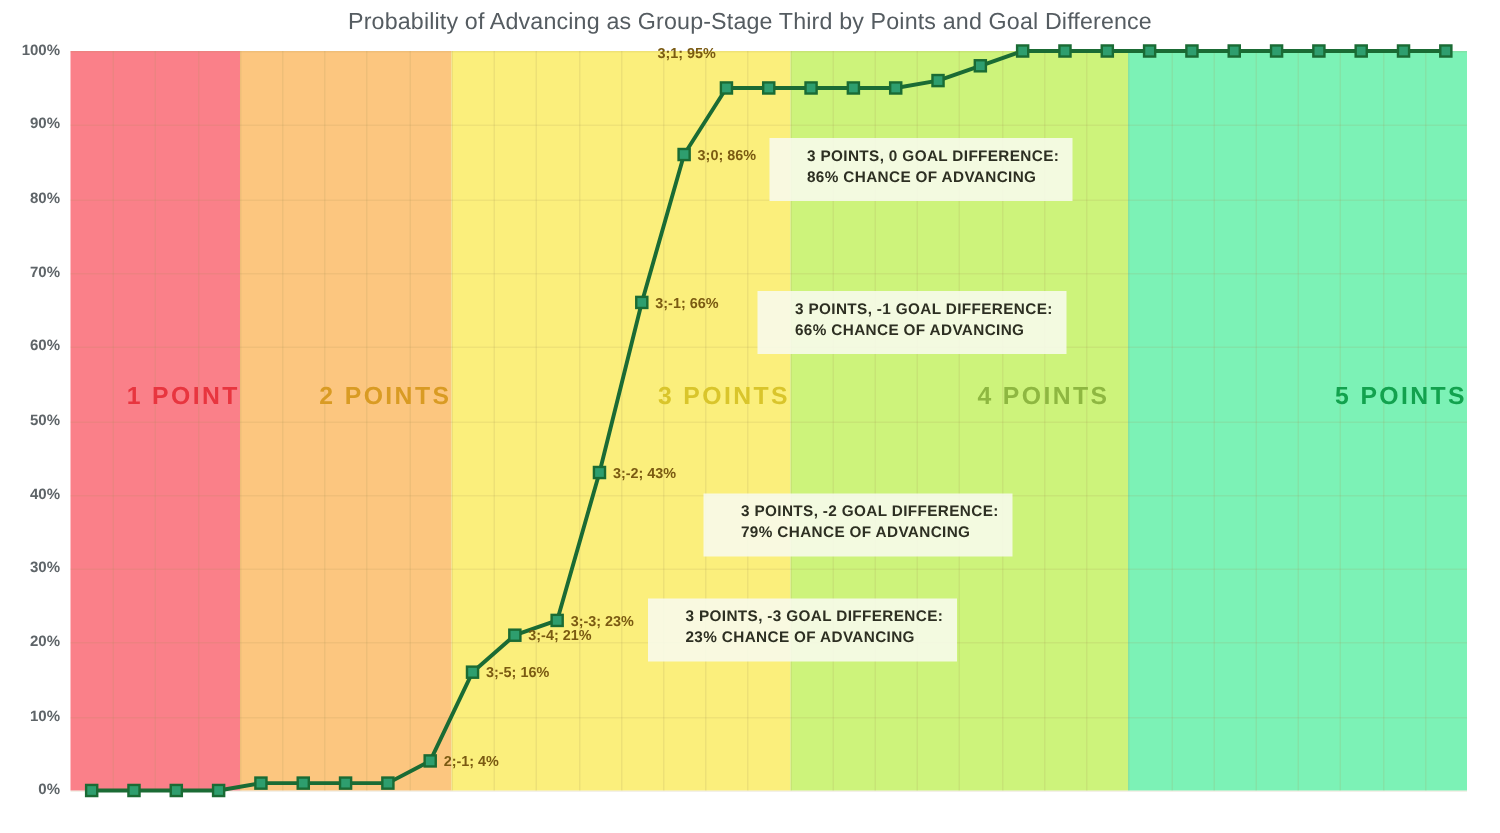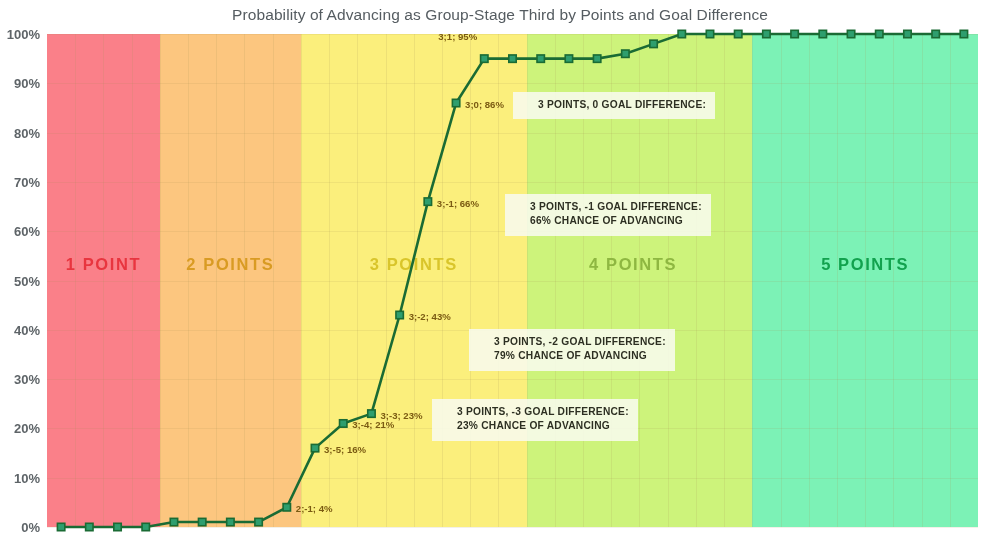--- a/index.html
+++ b/index.html
@@ -43,21 +43,21 @@
     top: 0;
     height: 100%;
   }
   .band-label {
     position: absolute;
     top: 221px;
     font-size: 16.5px;
     font-weight: bold;
     letter-spacing: 1.6px;
     white-space: nowrap;
-    text-align: center;
+    text-align: right;
   }
   .vgrid {
     position: absolute;
     top: 0;
     width: 1px;
     height: 100%;
     background: rgba(170,150,90,0.16);
   }
   .hgrid {
     position: absolute;
@@ -65,21 +65,21 @@
     width: 100%;
     height: 1px;
     background: rgba(160,140,80,0.13);
   }
   
   .ytick {
     position: absolute;
     left: 0;
     width: 40px;
     text-align: right;
-    font-size: 13px;
+    font-size: 10px;
     color: #5e6468;
     font-weight: bold;
     transform: translateY(-50%);
   }
   
   #series-svg {
     position: absolute;
     left: 0; top: 0;
     width: 931px;
     height: 493px;
@@ -230,20 +230,21 @@
       <div class="ytick" style="top: 280.5px;">50%</div>
       <div class="ytick" style="top: 231.2px;">60%</div>
       <div class="ytick" style="top: 181.9px;">70%</div>
       <div class="ytick" style="top: 132.6px;">80%</div>
       <div class="ytick" style="top: 83.3px;">90%</div>
       <div class="ytick" style="top: 34px;">100%</div>
     </div>
   <div id="callouts-layer">
       <div class="callout" style="left: 513px; top: 92px;">
         <div>3 POINTS, 0 GOAL DIFFERENCE:</div>
+        <div>86% CHANCE OF ADVANCING</div>
       </div>
       <div class="callout" style="left: 505px; top: 194px;">
         <div>3 POINTS, -1 GOAL DIFFERENCE:</div>
         <div>66% CHANCE OF ADVANCING</div>
       </div>
       <div class="callout" style="left: 469px; top: 304px; margin-top: 25px;">
         <div>3 POINTS, -2 GOAL DIFFERENCE:</div>
         <div>79% CHANCE OF ADVANCING</div>
       </div>
       <div class="callout" style="left: 432px; top: 399px;">

